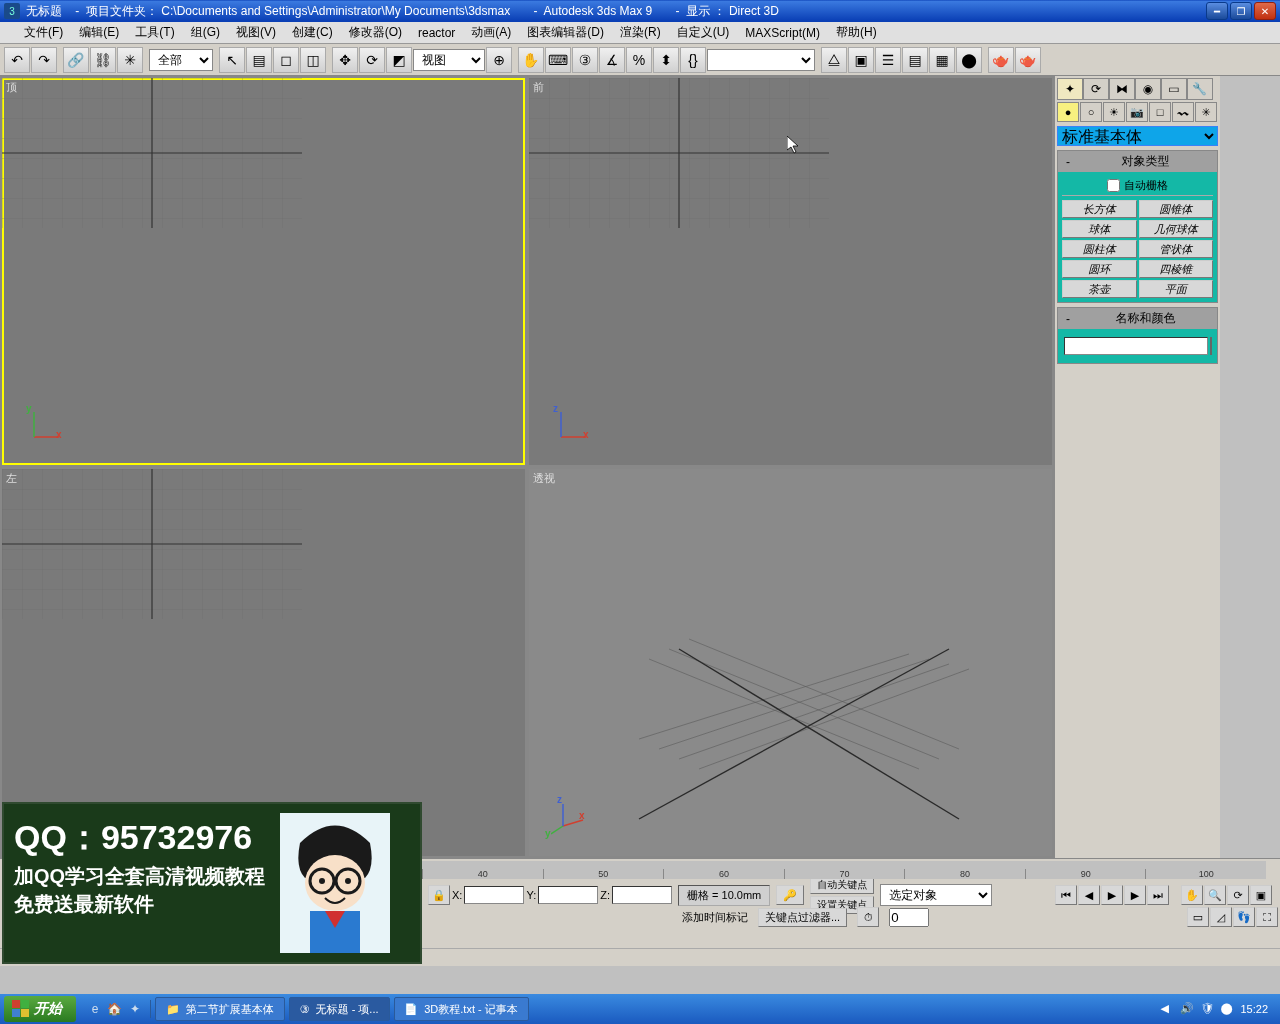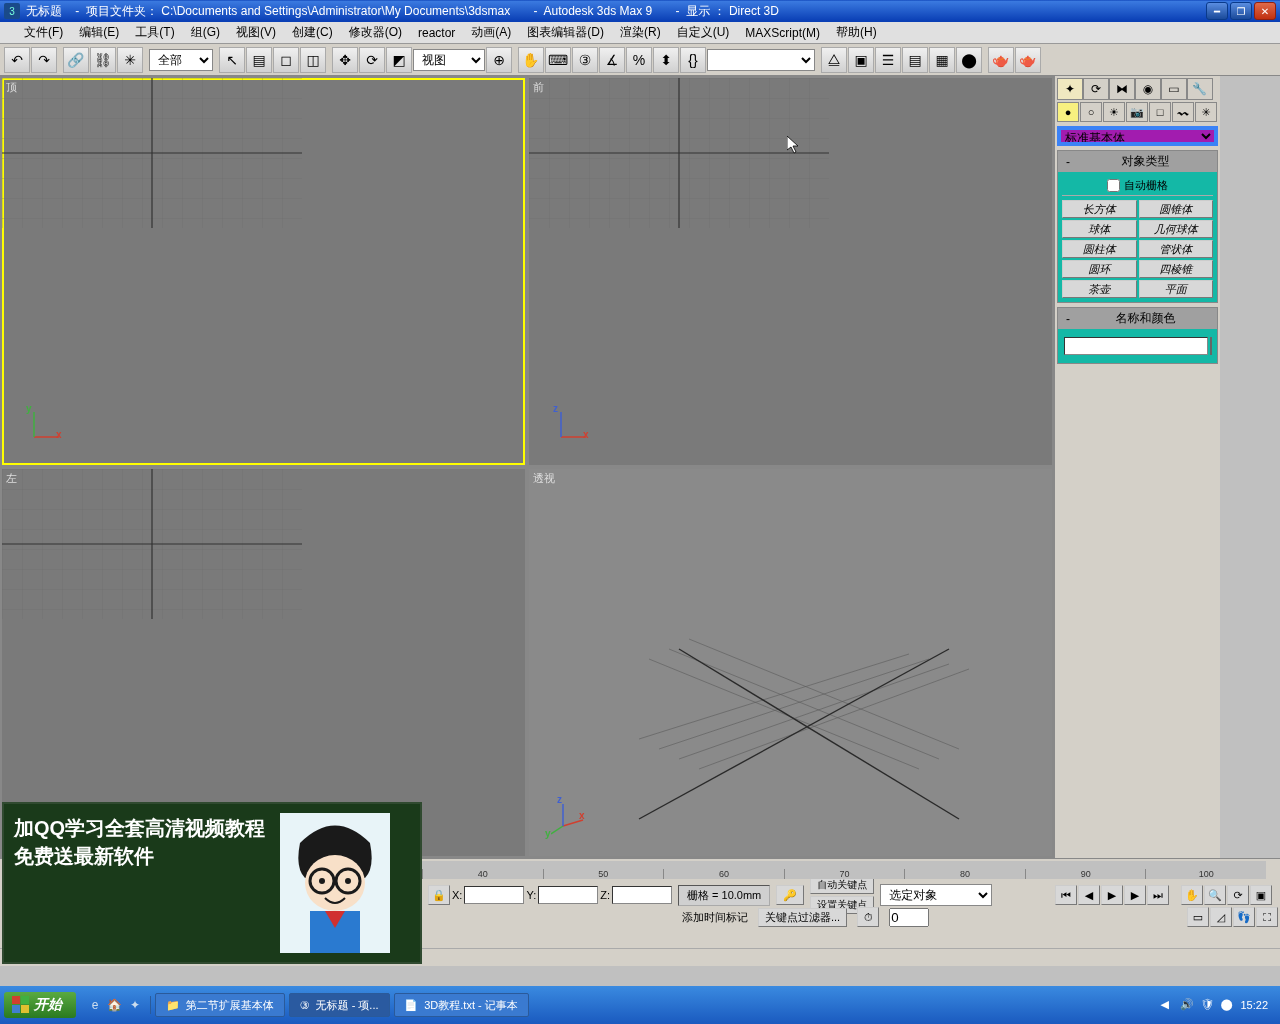--- a/index.html
+++ b/index.html
@@ -37,21 +37,21 @@
 .axis-gizmo .ax.z { color:#4060d0; }
 
 
 .command-panel { width: 166px; height: 782px; background: #d4d0c8; border-left: 1px solid #888; padding: 2px; display: flex; flex-direction: column; }
 .cp-tabs { display: flex; gap: 0; margin-bottom: 2px; }
 .cp-tab { width: 26px; height: 22px; border: 1px solid #888; background: #d4d0c8; display:flex; align-items:center; justify-content:center; font-size:12px; cursor:pointer; }
 .cp-tab.active { background: #f0e8c0; }
 .cp-subtabs { display:flex; gap:1px; margin-bottom:4px; }
 .cp-subtab { width: 22px; height: 20px; border:1px solid #888; background:#d4d0c8; display:flex; align-items:center; justify-content:center; font-size:11px; cursor:pointer; }
 .cp-subtab.active { background:#f8f080; }
-.cp-dropdown { width: 100%; height: 20px; border: 4px solid #3b82f6; background: #a21caf; font-size: 12px; margin-bottom: 4px; }
+.cp-dropdown { width: 100%; height: 20px; border: 1px solid #3b82f6; background: #0ea5e9; font-size: 16px; margin-bottom: 4px; }
 .rollout { border: 1px solid #888; margin-bottom: 4px; }
 .rollout-header { background: #a0a0a0; color: black; padding: 2px 4px; font-size: 12px; text-align: center; display:flex; align-items:center; }
 .rollout-header .minus { width:12px; margin-right:4px; }
 .rollout-body { padding: 4px; background: #14b8a6; }
 .obj-grid { display: grid; grid-template-columns: 1fr 1fr; gap: 2px; }
 .obj-btn { height: 18px; border: 1px outset #ccc; background: #d8d8d8; font-size: 11px; text-align: center; line-height: 16px; cursor:pointer;font-style:italic; }
 .auto-grid-row { display:flex; align-items:center; justify-content:center; gap:4px; font-size:11px; margin-bottom:4px; padding:2px; border-bottom:1px solid #aaa;}
 .name-color-row { display: flex; gap: 2px; padding: 4px 2px; }
 .name-input { flex: 1; height: 18px; border: 1px inset #888; background: white; font-size:11px; }
 .color-swatch { width: 18px; height: 18px; background: #d0b040; border: 1px solid #666; }
@@ -71,21 +71,21 @@
 .tag-row { height:20px; display:flex; align-items:center; gap:10px; padding-left:680px; font-size:11px; }
 .bottom-status { height:18px; background:#d4d0c8; border-top:1px solid #aaa; font-size:11px; padding:2px 8px; display:flex; align-items:center; }
 
 
 .watermark { position:absolute; left:2px; bottom:60px; width:420px; height:162px; background:#1a3a1a; border:2px solid #304a30; display:flex; color:white; z-index:100; }
 .watermark .wm-text { padding:10px; font-size:24px; font-weight:bold; line-height:1.4; }
 .watermark .wm-avatar { width:120px; display:flex; align-items:center; justify-content:center; }
 .avatar-svg { width:110px; height:140px; }
 
 
-.taskbar { position:absolute; bottom:0; left:0; right:0; height:38px; background: linear-gradient(#3a8ae0,#1a5abf); display:flex; align-items:center; padding:0 4px; gap:4px; }
+.taskbar { position:absolute; bottom:0; left:0; right:0; height:30px; background: linear-gradient(#3a8ae0,#1a5abf); display:flex; align-items:center; padding:0 4px; gap:4px; }
 .start-btn { height:26px; padding:0 14px 0 8px; background: linear-gradient(#5aaa40,#2a7a20); color:white; font-weight:bold; font-style:italic; border-radius:3px; display:flex; align-items:center; gap:4px; cursor:pointer; font-size:14px; }
 .task-item { height:24px; padding:0 10px; background:#3a7ad0; color:white; border-radius:2px; display:flex; align-items:center; gap:6px; font-size:11px; cursor:pointer; border:1px solid #2a5a9a;}
 .task-item.active { background:#2a5aa0; }
 .tray { margin-left:auto; display:flex; align-items:center; gap:6px; color:white; font-size:11px; padding-right:8px; }
 .tray .tray-ico { width:14px; height:14px; }
 .quick-launch { display:flex; gap:2px; padding:0 6px; border-right:1px solid #2a5a9a; }
 .ql-ico { width:18px; height:18px; cursor:pointer; display:flex; align-items:center; justify-content:center; color:#cde; }
 
 
 .fake-cursor { position:absolute; width:14px; height:20px; z-index:50; }
@@ -366,20 +366,21 @@
       <div class="anim-btn">⛶</div>
     </div>
   </div>
 </div>
 <div class="bottom-status">
   <span>单击或单击并拖动以选择对象</span>
 </div>
 
 <div class="watermark">
   <div class="wm-text">
+    <div style="font-size:34px">QQ：95732976</div>
     <div style="font-size:20px">加QQ学习全套高清视频教程</div>
     <div style="font-size:20px">免费送最新软件</div>
   </div>
   <div class="wm-avatar">
     <svg class="avatar-svg" viewBox="0 0 110 140">
       <rect x="0" y="0" width="110" height="140" fill="#e8f4f8"></rect>
       <path d="M20 30 Q55 -5 90 30 Q95 55 85 65 L25 65 Q15 55 20 30 Z" fill="#1a1a1a"></path>
       <ellipse cx="55" cy="70" rx="30" ry="28" fill="#f8e0c8"></ellipse>
       <circle cx="42" cy="68" r="12" fill="none" stroke="#1a1a1a" stroke-width="3"></circle>
       <circle cx="68" cy="68" r="12" fill="none" stroke="#1a1a1a" stroke-width="3"></circle>

